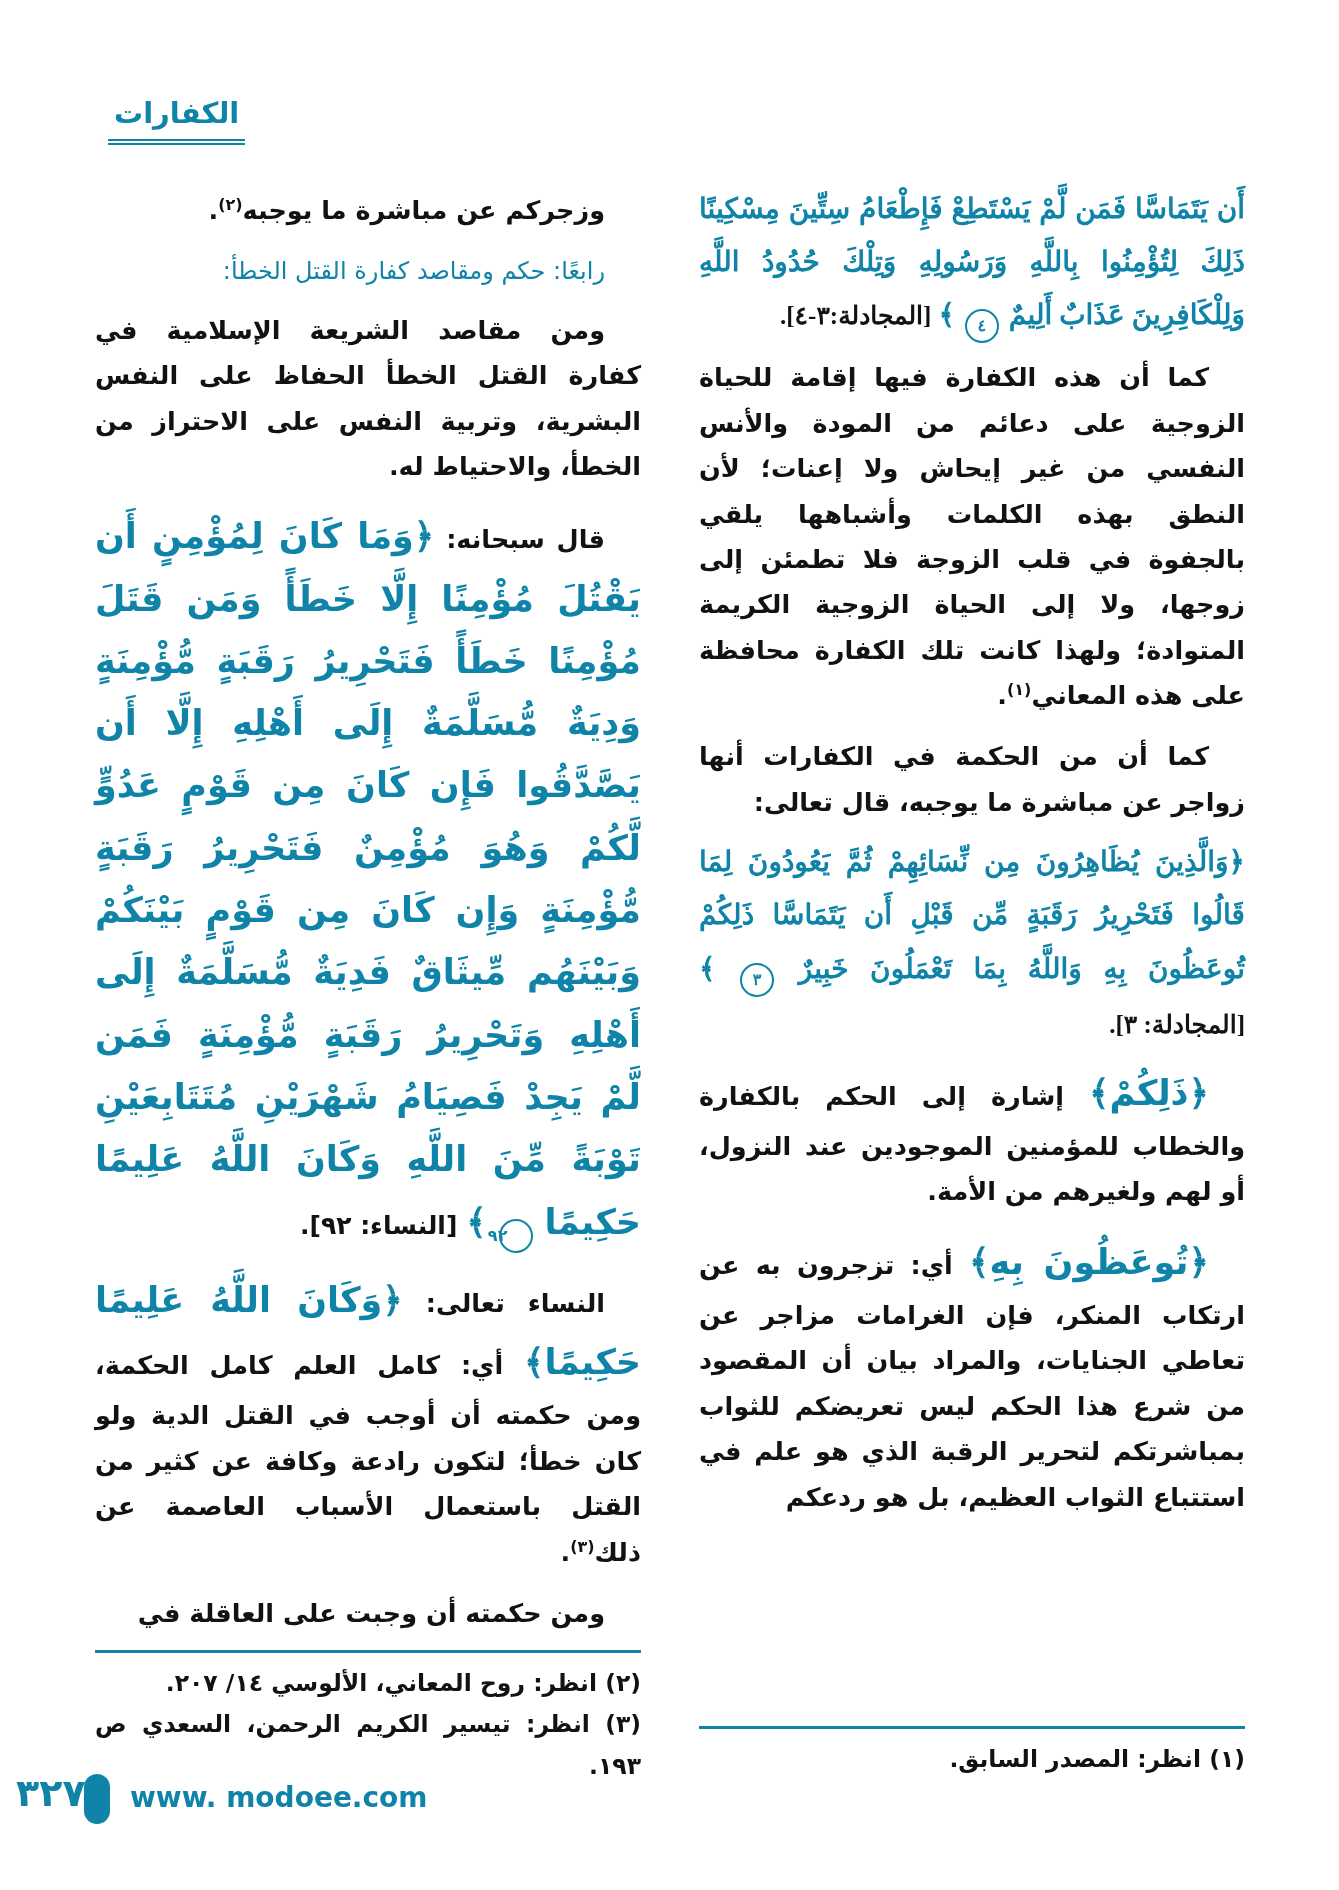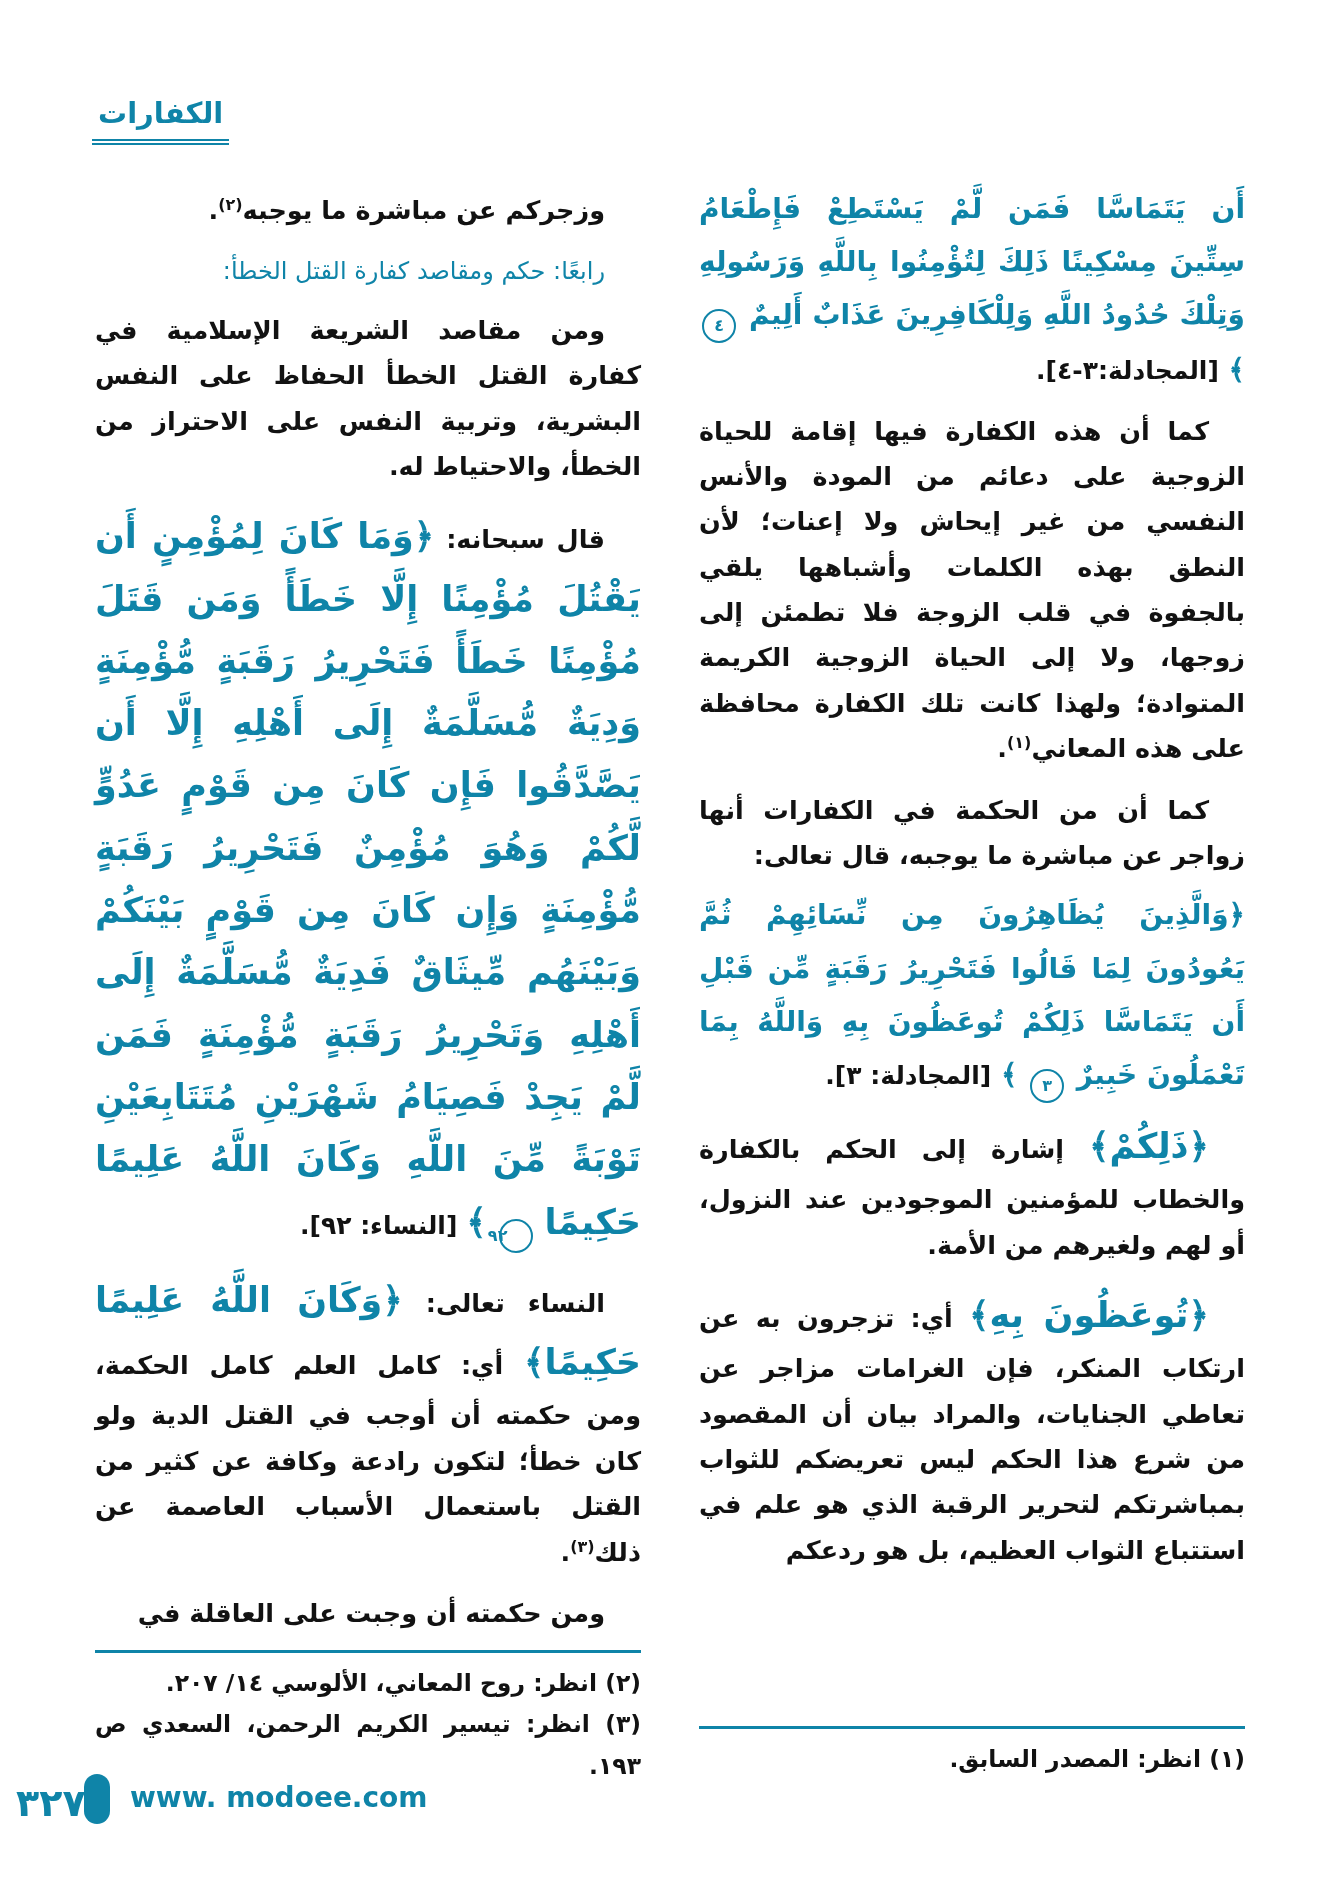--- a/index.html
+++ b/index.html
@@ -8,21 +8,21 @@
   body {
     width:1339px; height:1890px;
     font-family:"DejaVu Sans", sans-serif;
     color:var(--ink);
     position:relative;
     overflow:hidden;
   }
   .page { position:absolute; inset:0; background:#fff; direction:rtl; }
 
   
-  .running-header { position:absolute; top:96px; left:92px; }
+  .running-header { position:absolute; top:96px; left:108px; }
   .header-title {
     display:inline-block; color:var(--accent);
     font-size:29px; font-weight:bold;
     padding:0 6px 9px 6px;
     border-bottom:6px double var(--accent);
   }
 
   
   .columns {
     position:absolute; top:180px; right:94px;
@@ -34,21 +34,21 @@
   .para {
     font-size:25.5px; line-height:1.78; text-align:justify;
     color:var(--ink); text-indent:36px; margin:8px 0;
     font-weight:600;
   }
   .para .plain { font-weight:600; }
 
   .quran { color:var(--accent); font-weight:bold; }
   .quran-block {
     font-size:28px; line-height:1.9; text-align:justify;
-    margin:2px 0 4px; text-indent:0; font-weight:bold; color:var(--accent);
+    margin:2px 0 4px; text-indent:0; font-weight:bold; color:var(--accent);font-family:Liberation Serif, serif;
   }
   .para .quran { font-size:35px; }
 
   .ref { color:var(--ink); font-weight:600; font-size:25px; }
 
   .verse-orn {
     display:inline-flex; align-items:center; justify-content:center;
     width:34px; height:34px; border:2px solid var(--accent);
     border-radius:50%; vertical-align:-7px; margin:0 3px;
     background:#fff;
@@ -69,21 +69,21 @@
   .footnotes { margin-top:auto; padding-top:6px; }
   .fn-rule { height:0; border:none; border-top:3px solid var(--accent); margin:0 0 10px 0; }
   .footnote {
     font-size:23.5px; line-height:1.75; text-align:justify;
     color:var(--ink); font-weight:600; text-indent:0;
   }
 
   
   .footer { position:absolute; left:0; bottom:66px; width:100%; height:58px; direction:ltr; }
   .page-number {
-    position:absolute; left:16px; bottom:2px;
+    position:absolute; left:16px; bottom:12px;
     color:var(--accent); font-size:38px; font-weight:bold; line-height:1;
   }
   .footer-pill {
     position:absolute; left:84px; bottom:0;
     width:26px; height:50px; border-radius:13px;
     background:var(--accent);
   }
   .site-url {
     position:absolute; left:130px; bottom:10px;
     color:var(--accent); font-size:28px; font-weight:bold;

